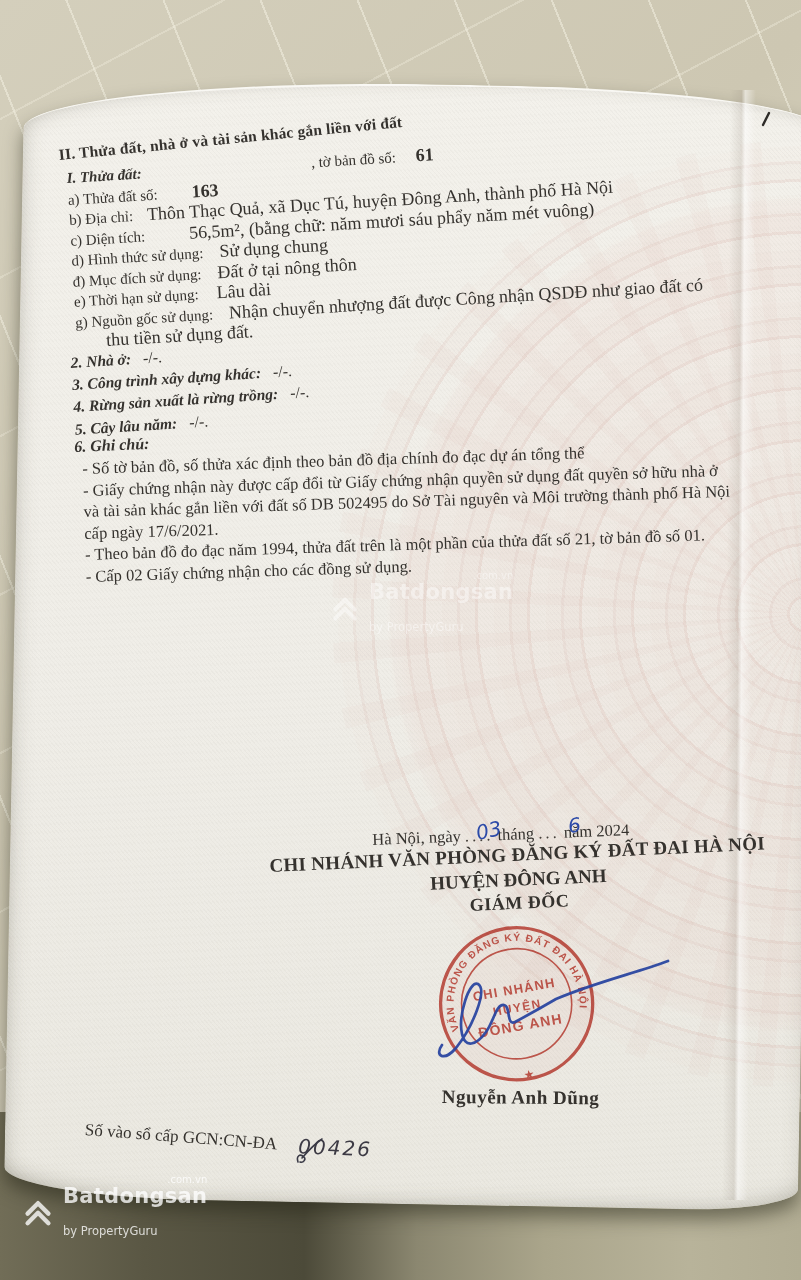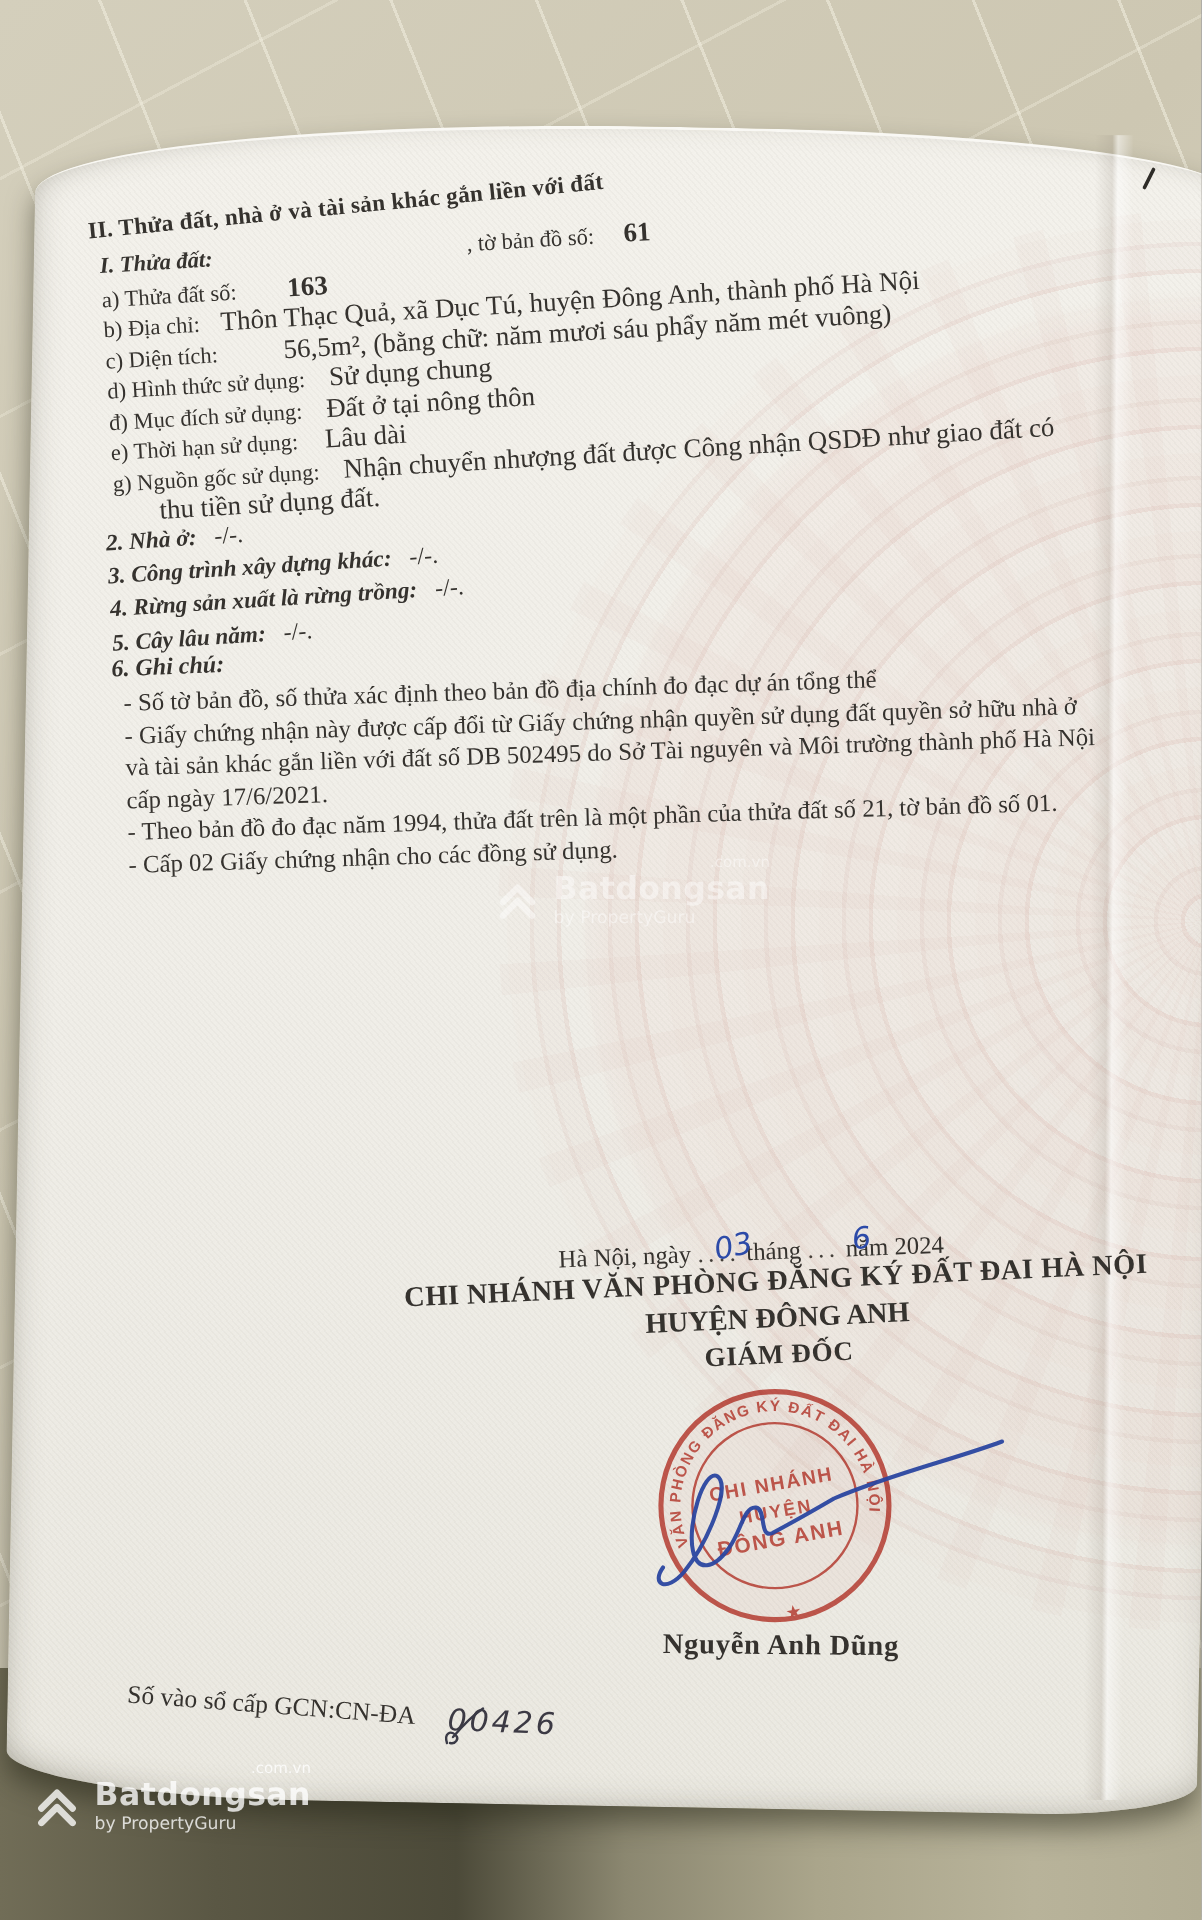--- a/index.html
+++ b/index.html
@@ -87,21 +87,21 @@
   .stamp{left:417px;top:934px;width:172px;height:172px;transform:rotate(-10deg);mix-blend-mode:multiply;opacity:.88;}
   .sig{left:412px;top:942px;width:280px;height:135px;}
 
   
   .wm{position:absolute;display:flex;align-items:center;gap:9px;}
   .wm-mid{left:330px;top:582px;color:rgba(255,255,255,.45);}
   .wm-bot{left:22px;top:1186px;color:rgba(255,255,255,.78);}
   .wm .txt{position:relative;line-height:1;}
   .wm .brand{font-family:"DejaVu Sans",sans-serif;font-weight:bold;font-size:21px;letter-spacing:.3px;}
   .wm .tld{position:absolute;right:0;top:-11px;font-family:"DejaVu Sans",sans-serif;font-size:10px;text-align:right;}
-  .wm .byline{font-family:"DejaVu Sans",sans-serif;font-size:11.5px;margin-top:3px;}
+  .wm .byline{font-family:"DejaVu Sans",sans-serif;font-size:11.5px;margin-top:19px;}
 
   .penmark{position:absolute;}
 </style>
 </head>
 <body>
 
 <div id="shot">
 
   <div class="bg-marble"></div>
   <div class="bg-table"></div>

